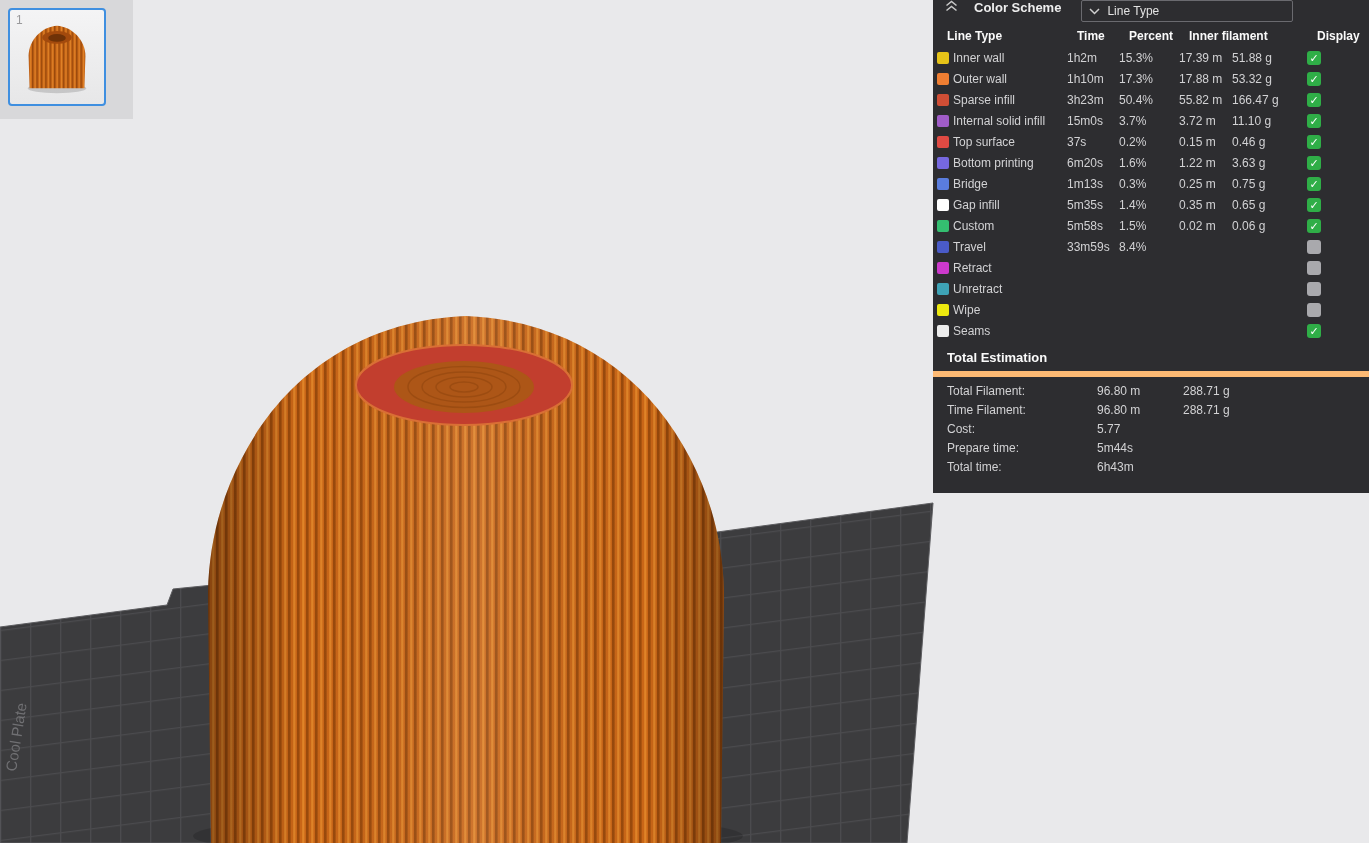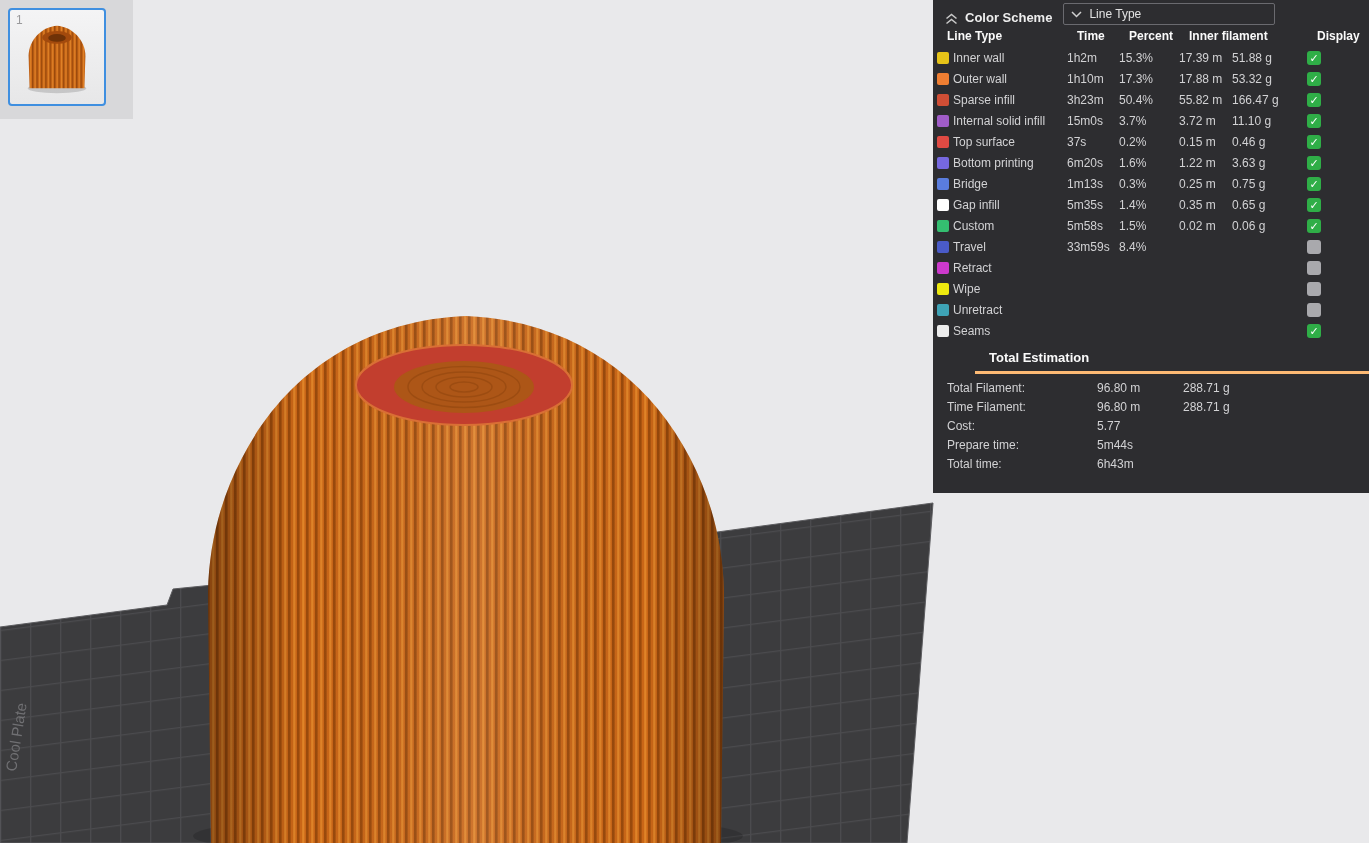--- a/index.html
+++ b/index.html
@@ -17,21 +17,21 @@
     background:linear-gradient(#f4f4f5,#e7e7e8);
     border:2px solid #3f8fe0;border-radius:4px;box-sizing:border-box;
   }
   .thumb-num{position:absolute;left:6px;top:3px;font-size:12px;color:#9a9a9c;}
   .thumb-card svg{position:absolute;left:0;top:0;}
   
   .panel{
     position:absolute;top:0;right:0;width:436px;height:493px;
     background:#2d2d30;color:#d6d6d6;font-size:12px;z-index:3;
   }
-  .panel-header{display:flex;align-items:flex-end;height:25px;padding:0 10px 0 12px;gap:7px;}
+  .panel-header{display:flex;align-items:flex-start;height:25px;padding:0 10px 0 12px;gap:16px;}
   .panel-title{font-weight:bold;color:#eeeeee;font-size:13px;white-space:nowrap;}
   .dropdown{
     display:flex;align-items:center;gap:7px;width:196px;height:20px;
     border:1px solid #6a6a6f;background:#2d2d30;border-radius:2px;
     padding:0 7px;margin-left:4px;color:#e2e2e2;cursor:pointer;box-sizing:content-box;
   }
   .col-header{
     display:grid;grid-template-columns:130px 52px 60px 128px auto;
     padding-left:14px;height:22px;align-items:center;font-weight:bold;color:#fafafa;
   }
@@ -42,21 +42,21 @@
   .line-row .cell{white-space:nowrap;color:#d2d2d4;}
   .swatch{width:12px;height:12px;border-radius:2px;display:inline-block;}
   .checkbox{
     width:14px;height:14px;border-radius:3px;text-align:center;line-height:14px;
     font-size:11px;color:#fff;cursor:pointer;
   }
   .checkbox.on{background:#2fae47;}
   .checkbox.off{background:#a9a9ad;}
   .total-title{
     font-weight:bold;color:#fafafa;font-size:13px;
-    padding:9px 0 6px 14px;border-bottom:3px solid #fdba74;margin-bottom:4px;margin-left:42px;
+    padding:9px 0 6px 14px;border-bottom:6px solid #fdba74;margin-bottom:4px;
   }
   .total-row{
     display:grid;grid-template-columns:126px 62px auto;
     padding-left:14px;height:19px;align-items:center;color:#d2d2d4;white-space:nowrap;gap:24px;
   }
   .icon-btn{display:flex;align-items:center;cursor:pointer;}
 </style>
 </head>
 <body>
 
@@ -241,31 +241,31 @@
       <div class="line-row">
     <span class="swatch" style="background: rgb(204, 57, 204);"></span>
     <span class="cell">Retract</span>
     <span class="cell"></span>
     <span class="cell"></span>
     <span class="cell"></span>
     <span class="cell"></span>
     <span class="checkbox off"></span>
   </div>
       <div class="line-row">
+    <span class="swatch" style="background: rgb(62, 163, 182);"></span>
+    <span class="cell">Unretract</span>
+    <span class="cell"></span>
+    <span class="cell"></span>
+    <span class="cell"></span>
+    <span class="cell"></span>
+    <span class="checkbox off"></span>
+  </div>
+      <div class="line-row">
     <span class="swatch" style="background: rgb(237, 233, 15);"></span>
     <span class="cell">Wipe</span>
-    <span class="cell"></span>
-    <span class="cell"></span>
-    <span class="cell"></span>
-    <span class="cell"></span>
-    <span class="checkbox off"></span>
-  </div>
-      <div class="line-row">
-    <span class="swatch" style="background: rgb(62, 163, 182);"></span>
-    <span class="cell">Unretract</span>
     <span class="cell"></span>
     <span class="cell"></span>
     <span class="cell"></span>
     <span class="cell"></span>
     <span class="checkbox off"></span>
   </div>
       <div class="line-row">
     <span class="swatch" style="background: rgb(236, 236, 236);"></span>
     <span class="cell">Seams</span>
     <span class="cell"></span>

